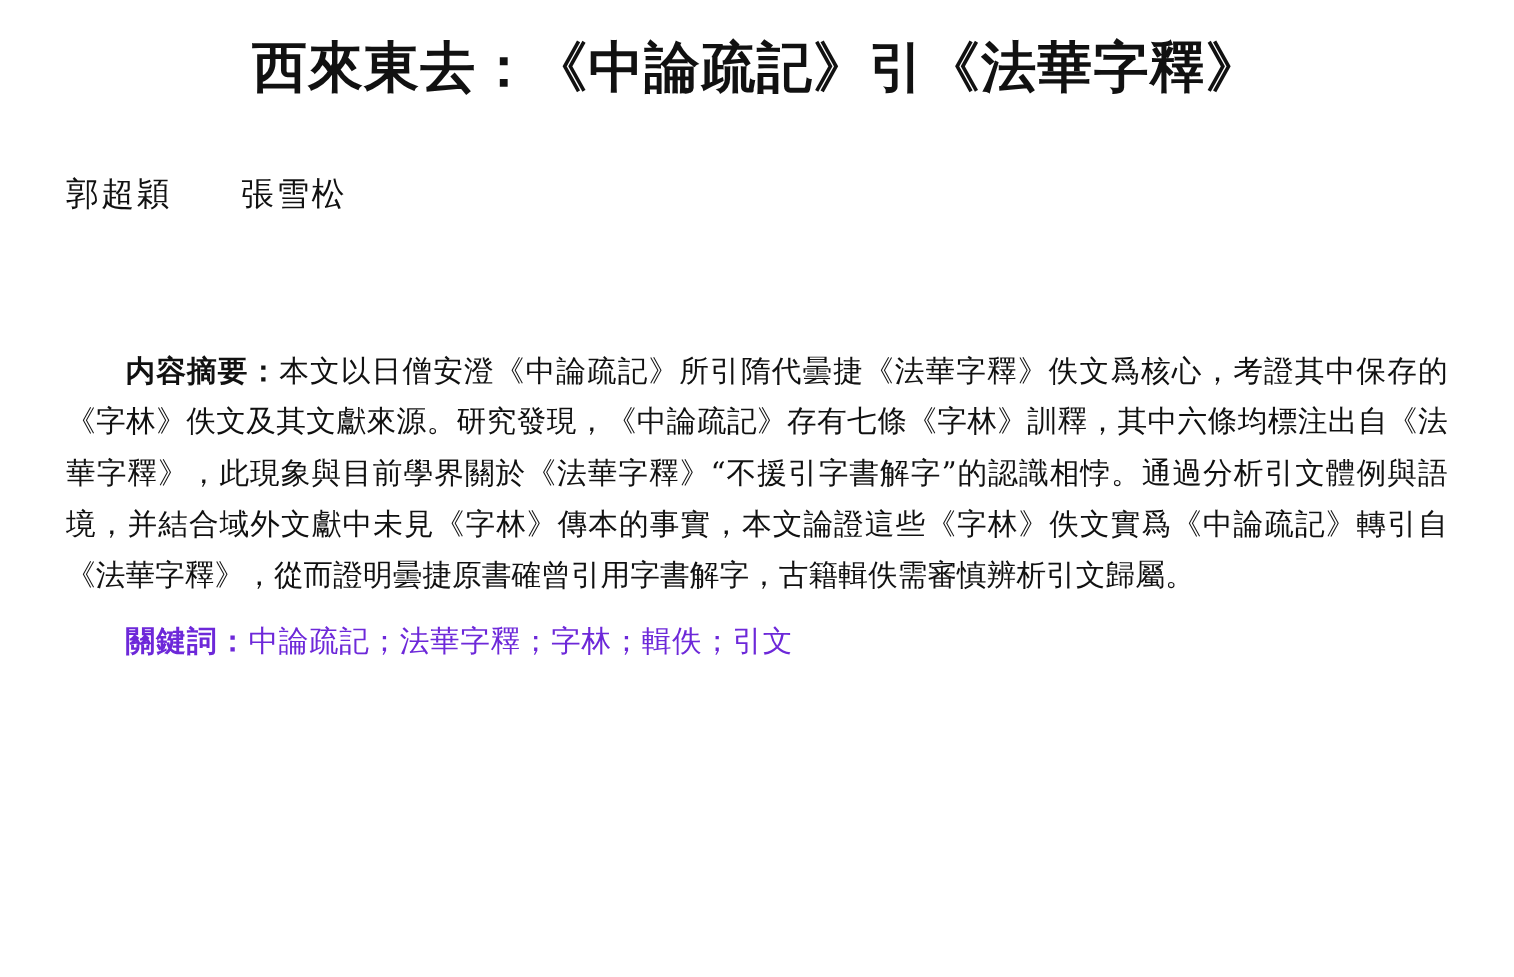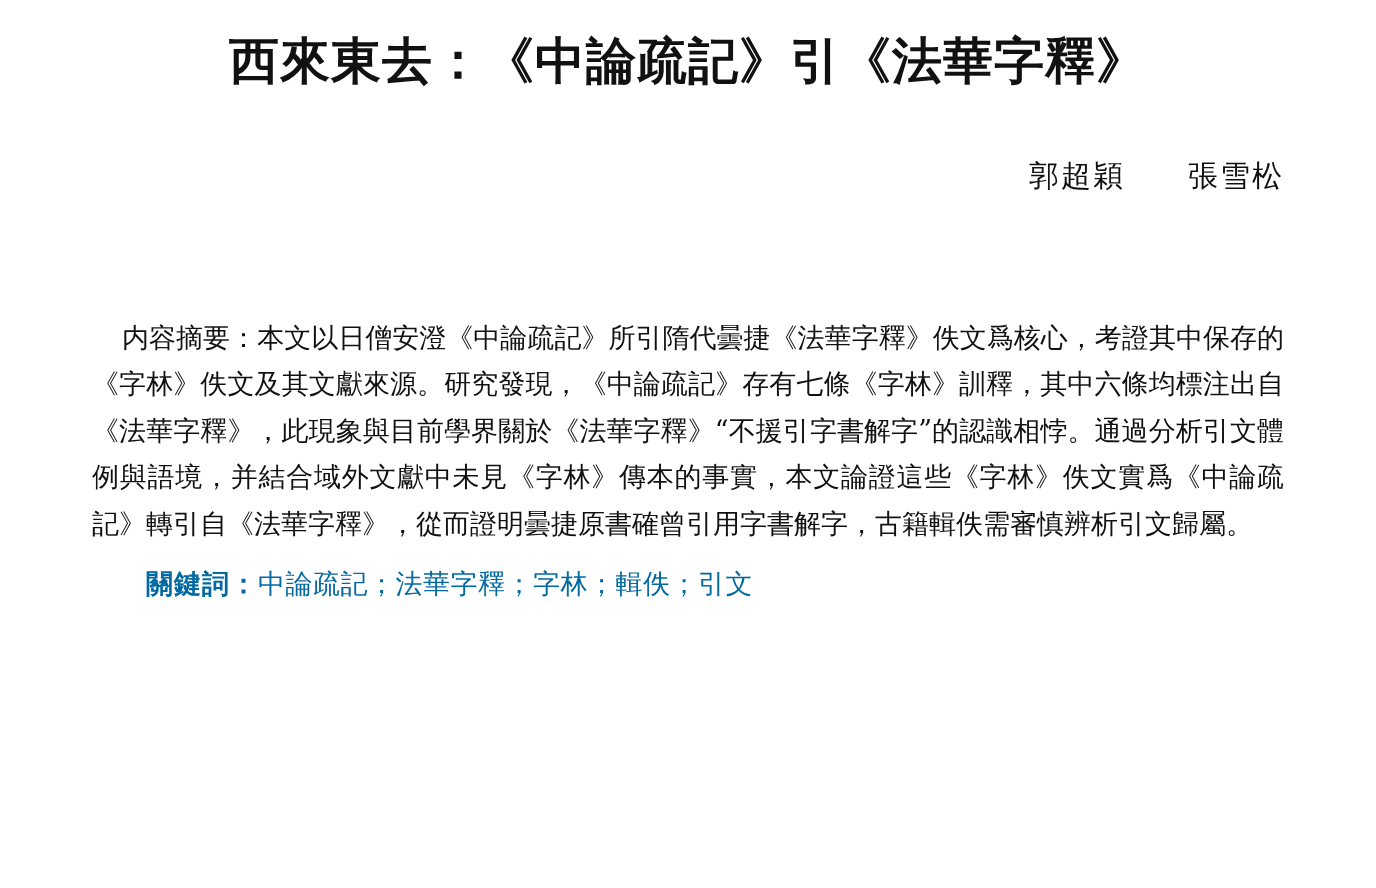--- a/index.html
+++ b/index.html
@@ -12,41 +12,41 @@
     height: 888px;
     font-family: "Liberation Serif", "DejaVu Serif", serif;
     color: #000000;
     overflow: hidden;
   }
   .page {
     position: relative;
     width: 1376px;
     height: 888px;
     box-sizing: border-box;
-    padding: 0 92px;
+    padding: 0 60px;
   }
   .title-block {
     text-align: center;
     padding-top: 24px;
   }
   .title-line {
     font-family: "DejaVu Serif", "Liberation Serif", serif;
     font-weight: bold;
     font-size: 50px;
     line-height: 1.48;
     letter-spacing: 1px;
     color: #111;
   }
   .title-line .footnote-mark {
     font-size: 26px;
     vertical-align: super;
     font-weight: normal;
   }
   .authors {
-    text-align: right;
+    text-align: left;
     margin-top: 58px;
     font-family: "DejaVu Serif", "Liberation Serif", serif;
     font-size: 30px;
     letter-spacing: 2px;
     color: #111;
   }
   .author-name {
     display: inline-block;
   }
   .author-gap {
@@ -60,28 +60,28 @@
     font-family: "DejaVu Serif", "Liberation Serif", serif;
     font-size: 27px;
     line-height: 1.72;
     text-align: justify;
     text-justify: inter-character;
     text-indent: 0;
     color: #111;
     margin: 0;
   }
   .abstract-para .lead {
-    font-weight: normal;
-    margin-left: 30px;
+    font-weight: bold;
+    margin-left: 54px;
   }
   .keywords-para {
     font-family: "DejaVu Serif", "Liberation Serif", serif;
     font-size: 27px;
     line-height: 1.72;
-    color: #0369a1;
+    color: #6d28d9;
     margin: 14px 0 0 0;
   }
   .keywords-para .lead {
     font-weight: bold;
     margin-left: 54px;
     letter-spacing: 1px;
   }
   .keywords-list {
     letter-spacing: 0.5px;
   }

